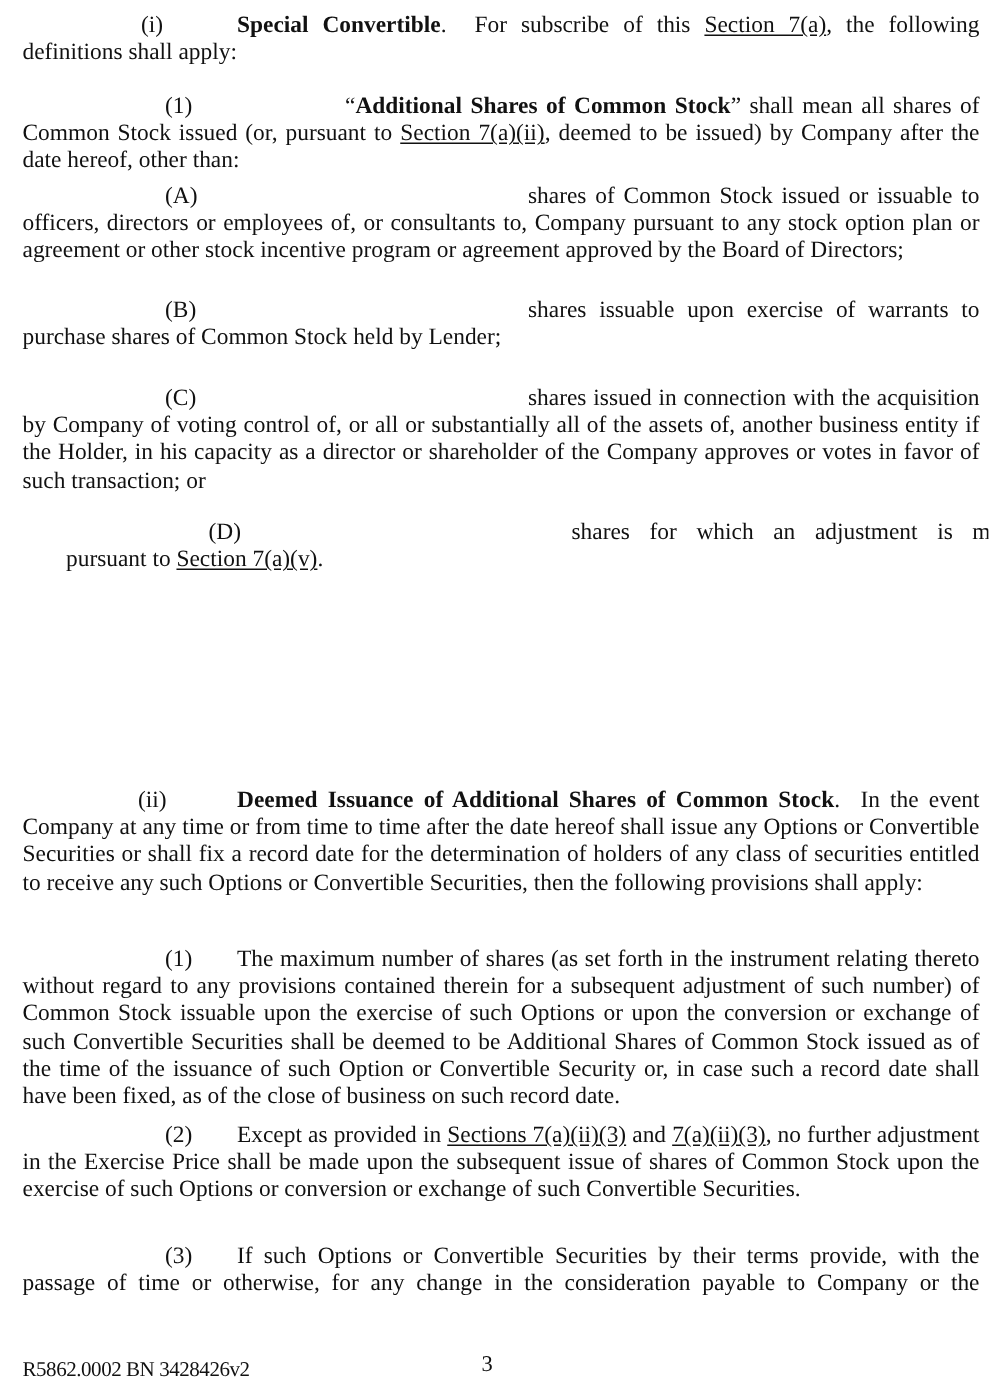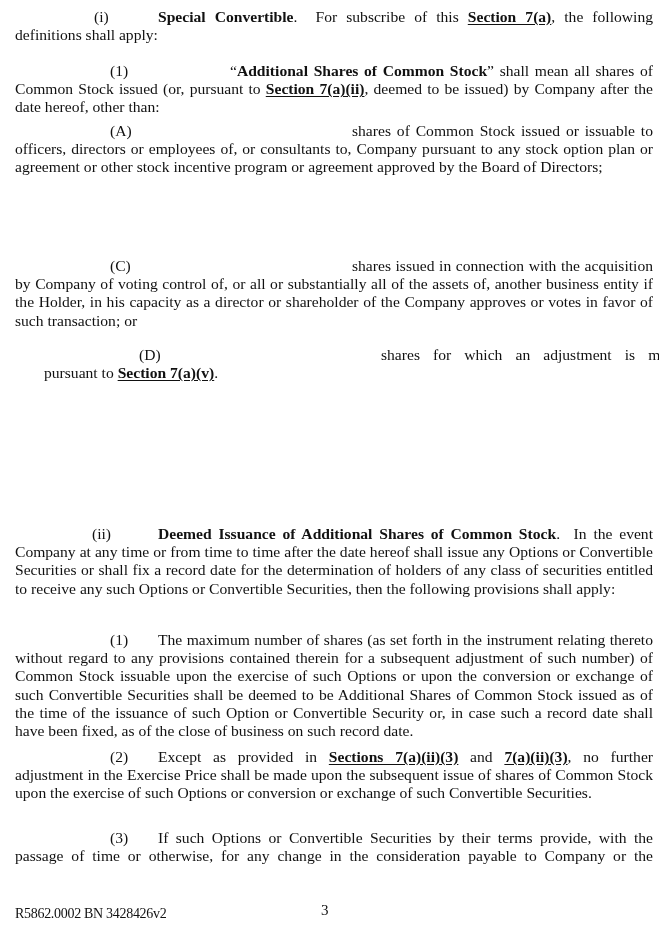--- a/index.html
+++ b/index.html
@@ -8,41 +8,42 @@
     position: absolute; left: 0; top: 0; width: 659px; height: 927px;
     font-family: "Liberation Serif", "DejaVu Serif", serif;
     font-size: 15.6px; line-height: 18.2px; color: #111;
   }
   .para {
     position: absolute; left: 15px; width: 638px;
     text-align: justify; text-align-last: left; margin: 0;
   }
   .num { display: inline-block; }
   .b { font-weight: bold; }
-  .u { text-decoration: underline; text-underline-offset: 2px; font-weight: bold; }
+  .u { text-decoration: underline; text-underline-offset: 2px; }
   .sp { display: inline-block; }
   .footer-id {
     position: absolute; left: 15px; top: 905px;
     font-size: 14px; letter-spacing: -0.3px; color: #111;
   }
   .footer-page {
     position: absolute; left: 321px; top: 901px; font-size: 15px; color: #111;
   }
 </style>
 </head>
 <body>
 
 <div class="page">
 
   <p class="para" style="top:8px;"><span class="sp" style="width:79px"></span><span class="num" style="width:64px">(i)</span><span class="b">Special Convertible</span><span>.</span>&nbsp; <span>For subscribe of this</span> <span class="u">Section 7(a)</span><span>, the following definitions shall apply:</span></p>
 
   <p class="para" style="top:62px;"><span class="sp" style="width:95px"></span><span class="num" style="width:120px">(1)</span><span>“</span><span class="b">Additional Shares of Common Stock</span><span>”</span><span> shall mean all shares of Common Stock issued (or, pursuant to </span><span class="u">Section 7(a)(ii)</span><span>, deemed to be issued) by Company after the date hereof, other than:</span></p>
 
   <p class="para" style="top:122px;"><span class="sp" style="width:95px"></span><span class="num" style="width:242px">(A)</span><span>shares of Common Stock issued or issuable to officers, directors or employees of, or consultants to, Company pursuant to any stock option plan or agreement or other stock incentive program or agreement approved by the Board of Directors;</span></p>
 
+  <p class="para" style="top:198px;"><span class="sp" style="width:95px"></span><span class="num" style="width:242px">(B)</span><span>shares issuable upon exercise of warrants to purchase shares of Common Stock held by Lender;</span></p>
 
   <p class="para" style="top:257px;"><span class="sp" style="width:95px"></span><span class="num" style="width:242px">(C)</span><span>shares issued in connection with the acquisition by Company of voting control of, or all or substantially all of the assets of, another business entity if the Holder, in his capacity as a director or shareholder of the Company approves or votes in favor of such transaction; or</span></p>
 
   <p class="para" style="top:346px;margin-left:29px;"><span class="sp" style="width:95px"></span><span class="num" style="width:242px">(D)</span><span>shares for which an adjustment is made pursuant to </span><span class="u">Section 7(a)(v)</span><span>.</span></p>
 
 
 
   <p class="para" style="top:525px;"><span class="sp" style="width:77px"></span><span class="num" style="width:66px">(ii)</span><span class="b">Deemed Issuance of Additional Shares of Common Stock</span><span>.</span>&nbsp; <span>In the event Company at any time or from time to time after the date hereof shall issue any Options or Convertible Securities or shall fix a record date for the determination of holders of any class of securities entitled to receive any such Options or Convertible Securities, then the following provisions shall apply:</span></p>
 
   <p class="para" style="top:631px;"><span class="sp" style="width:95px"></span><span class="num" style="width:48px">(1)</span><span>The maximum number of shares (as set forth in the instrument relating thereto without regard to any provisions contained therein for a subsequent adjustment of such number) of Common Stock issuable upon the exercise of such Options or upon the conversion or exchange of such Convertible Securities shall be deemed to be Additional Shares of Common Stock issued as of the time of the issuance of such Option or Convertible Security or, in case such a record date shall have been fixed, as of the close of business on such record date.</span></p>

